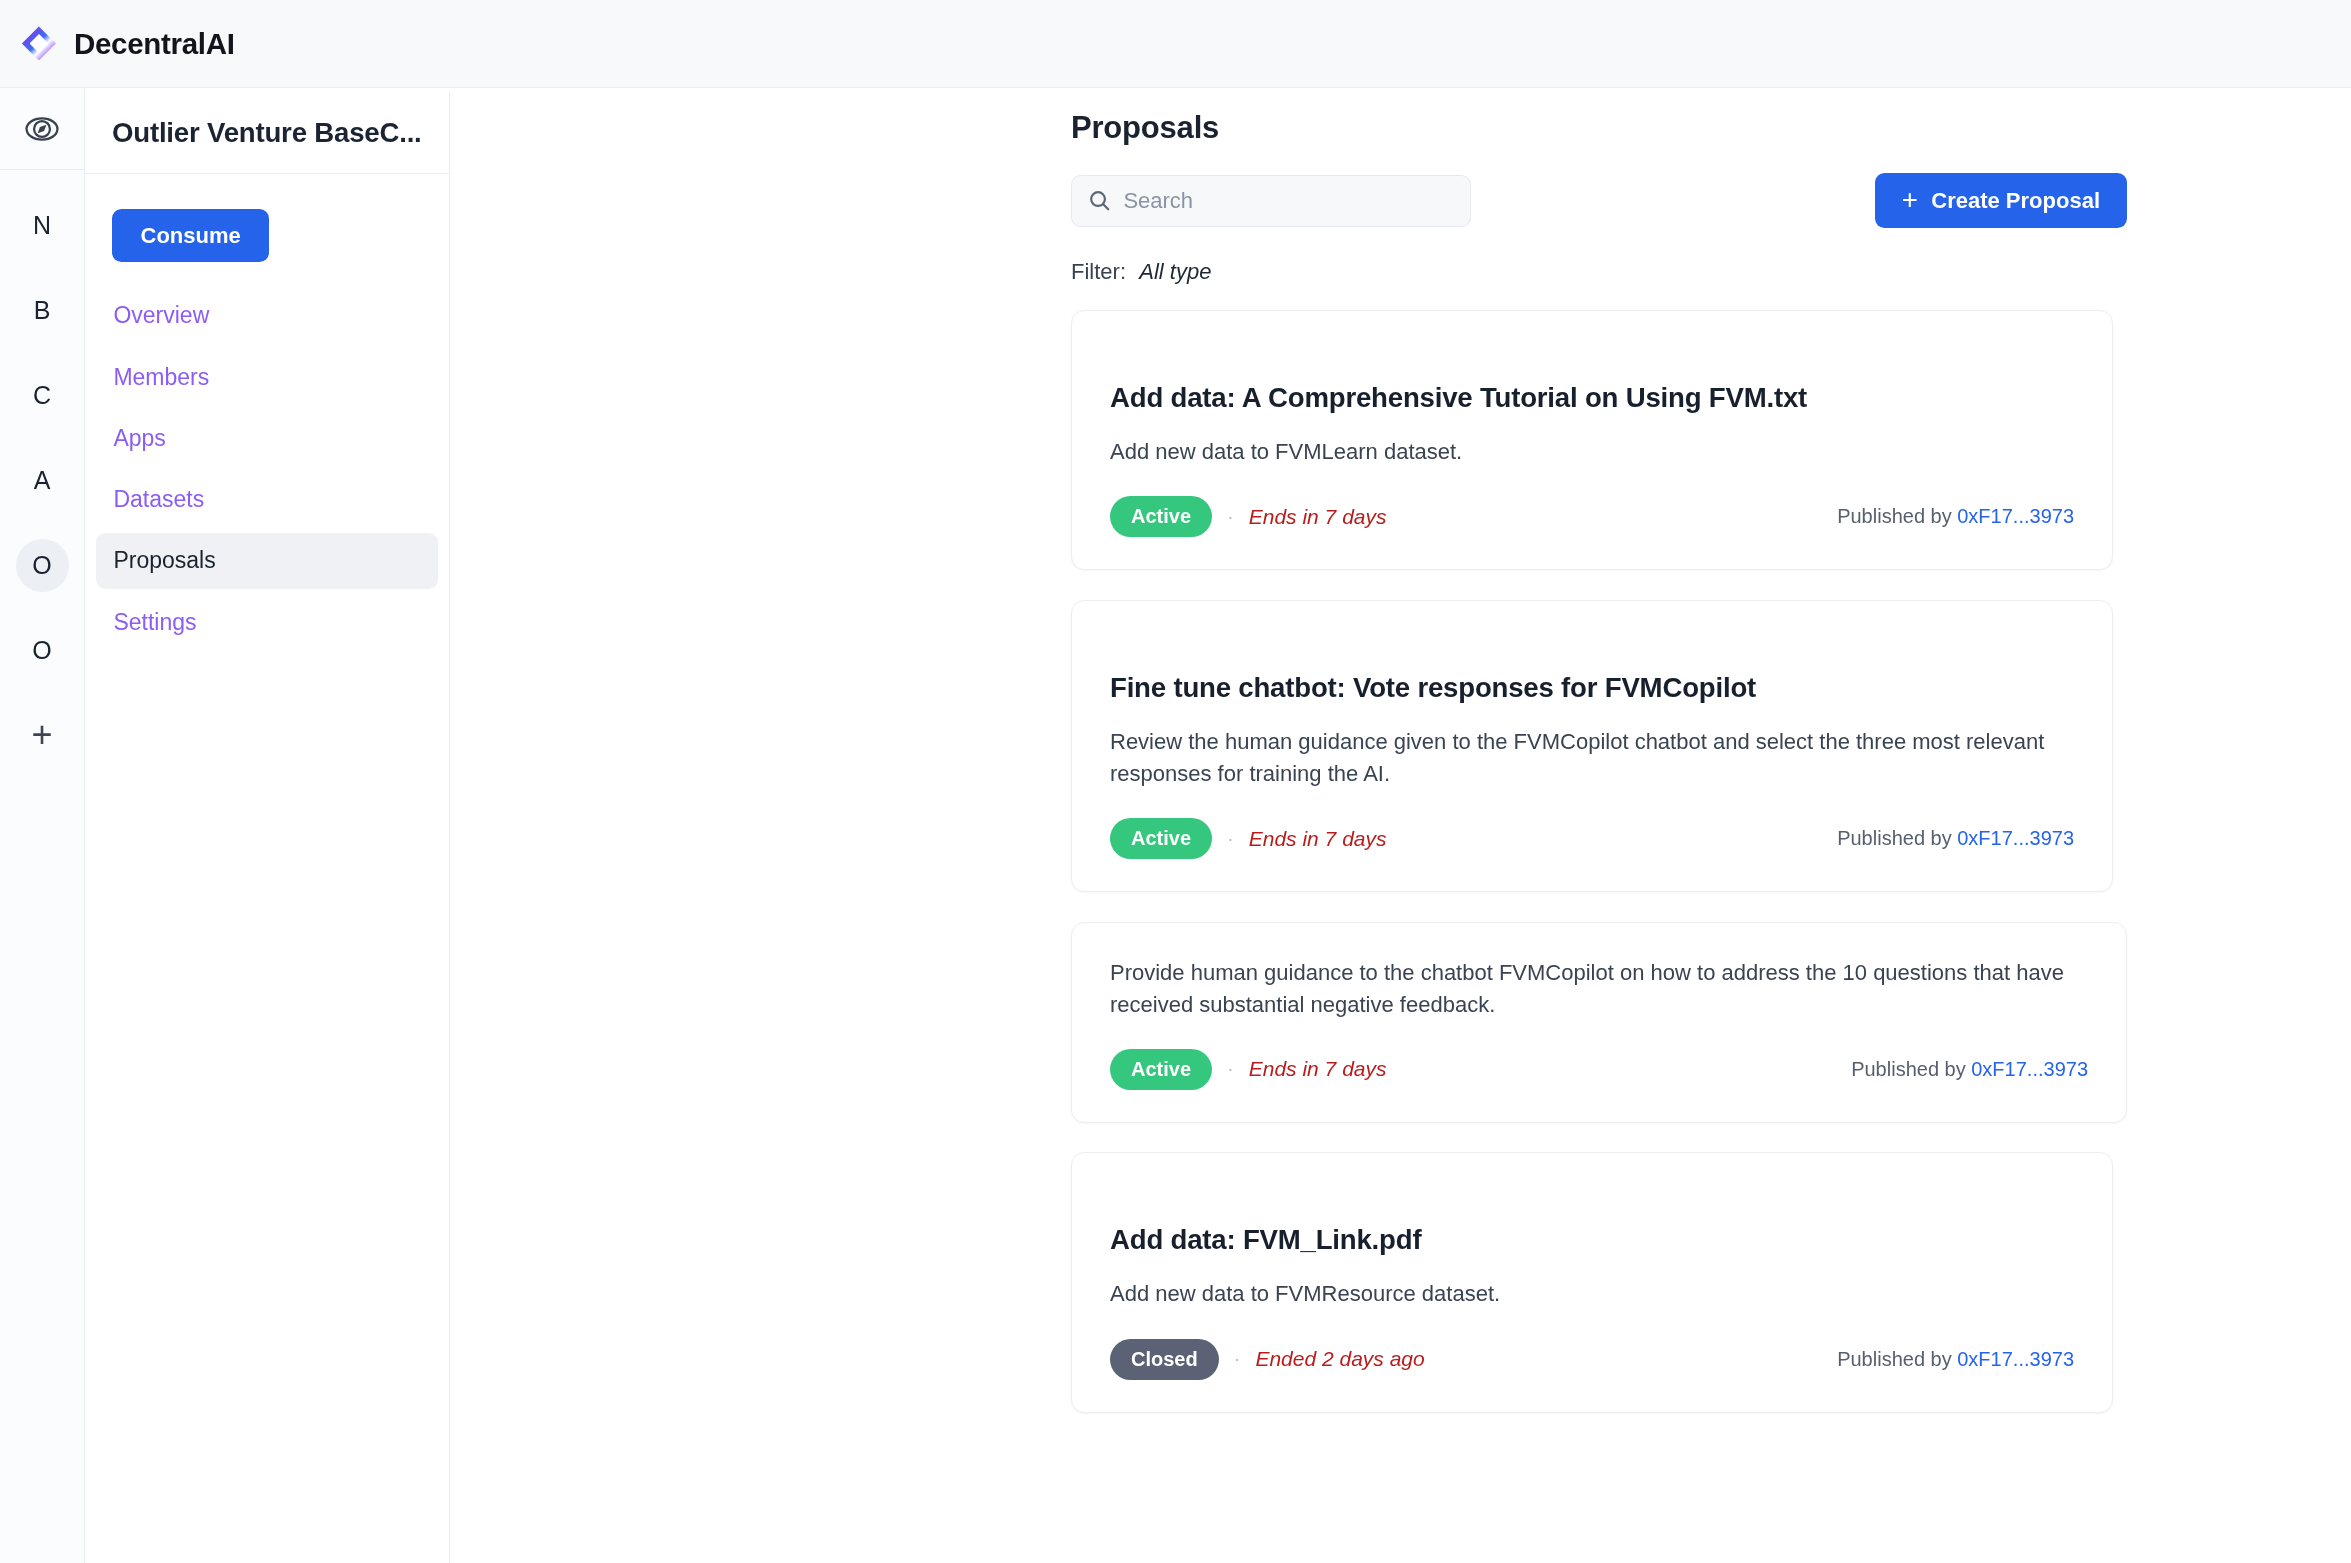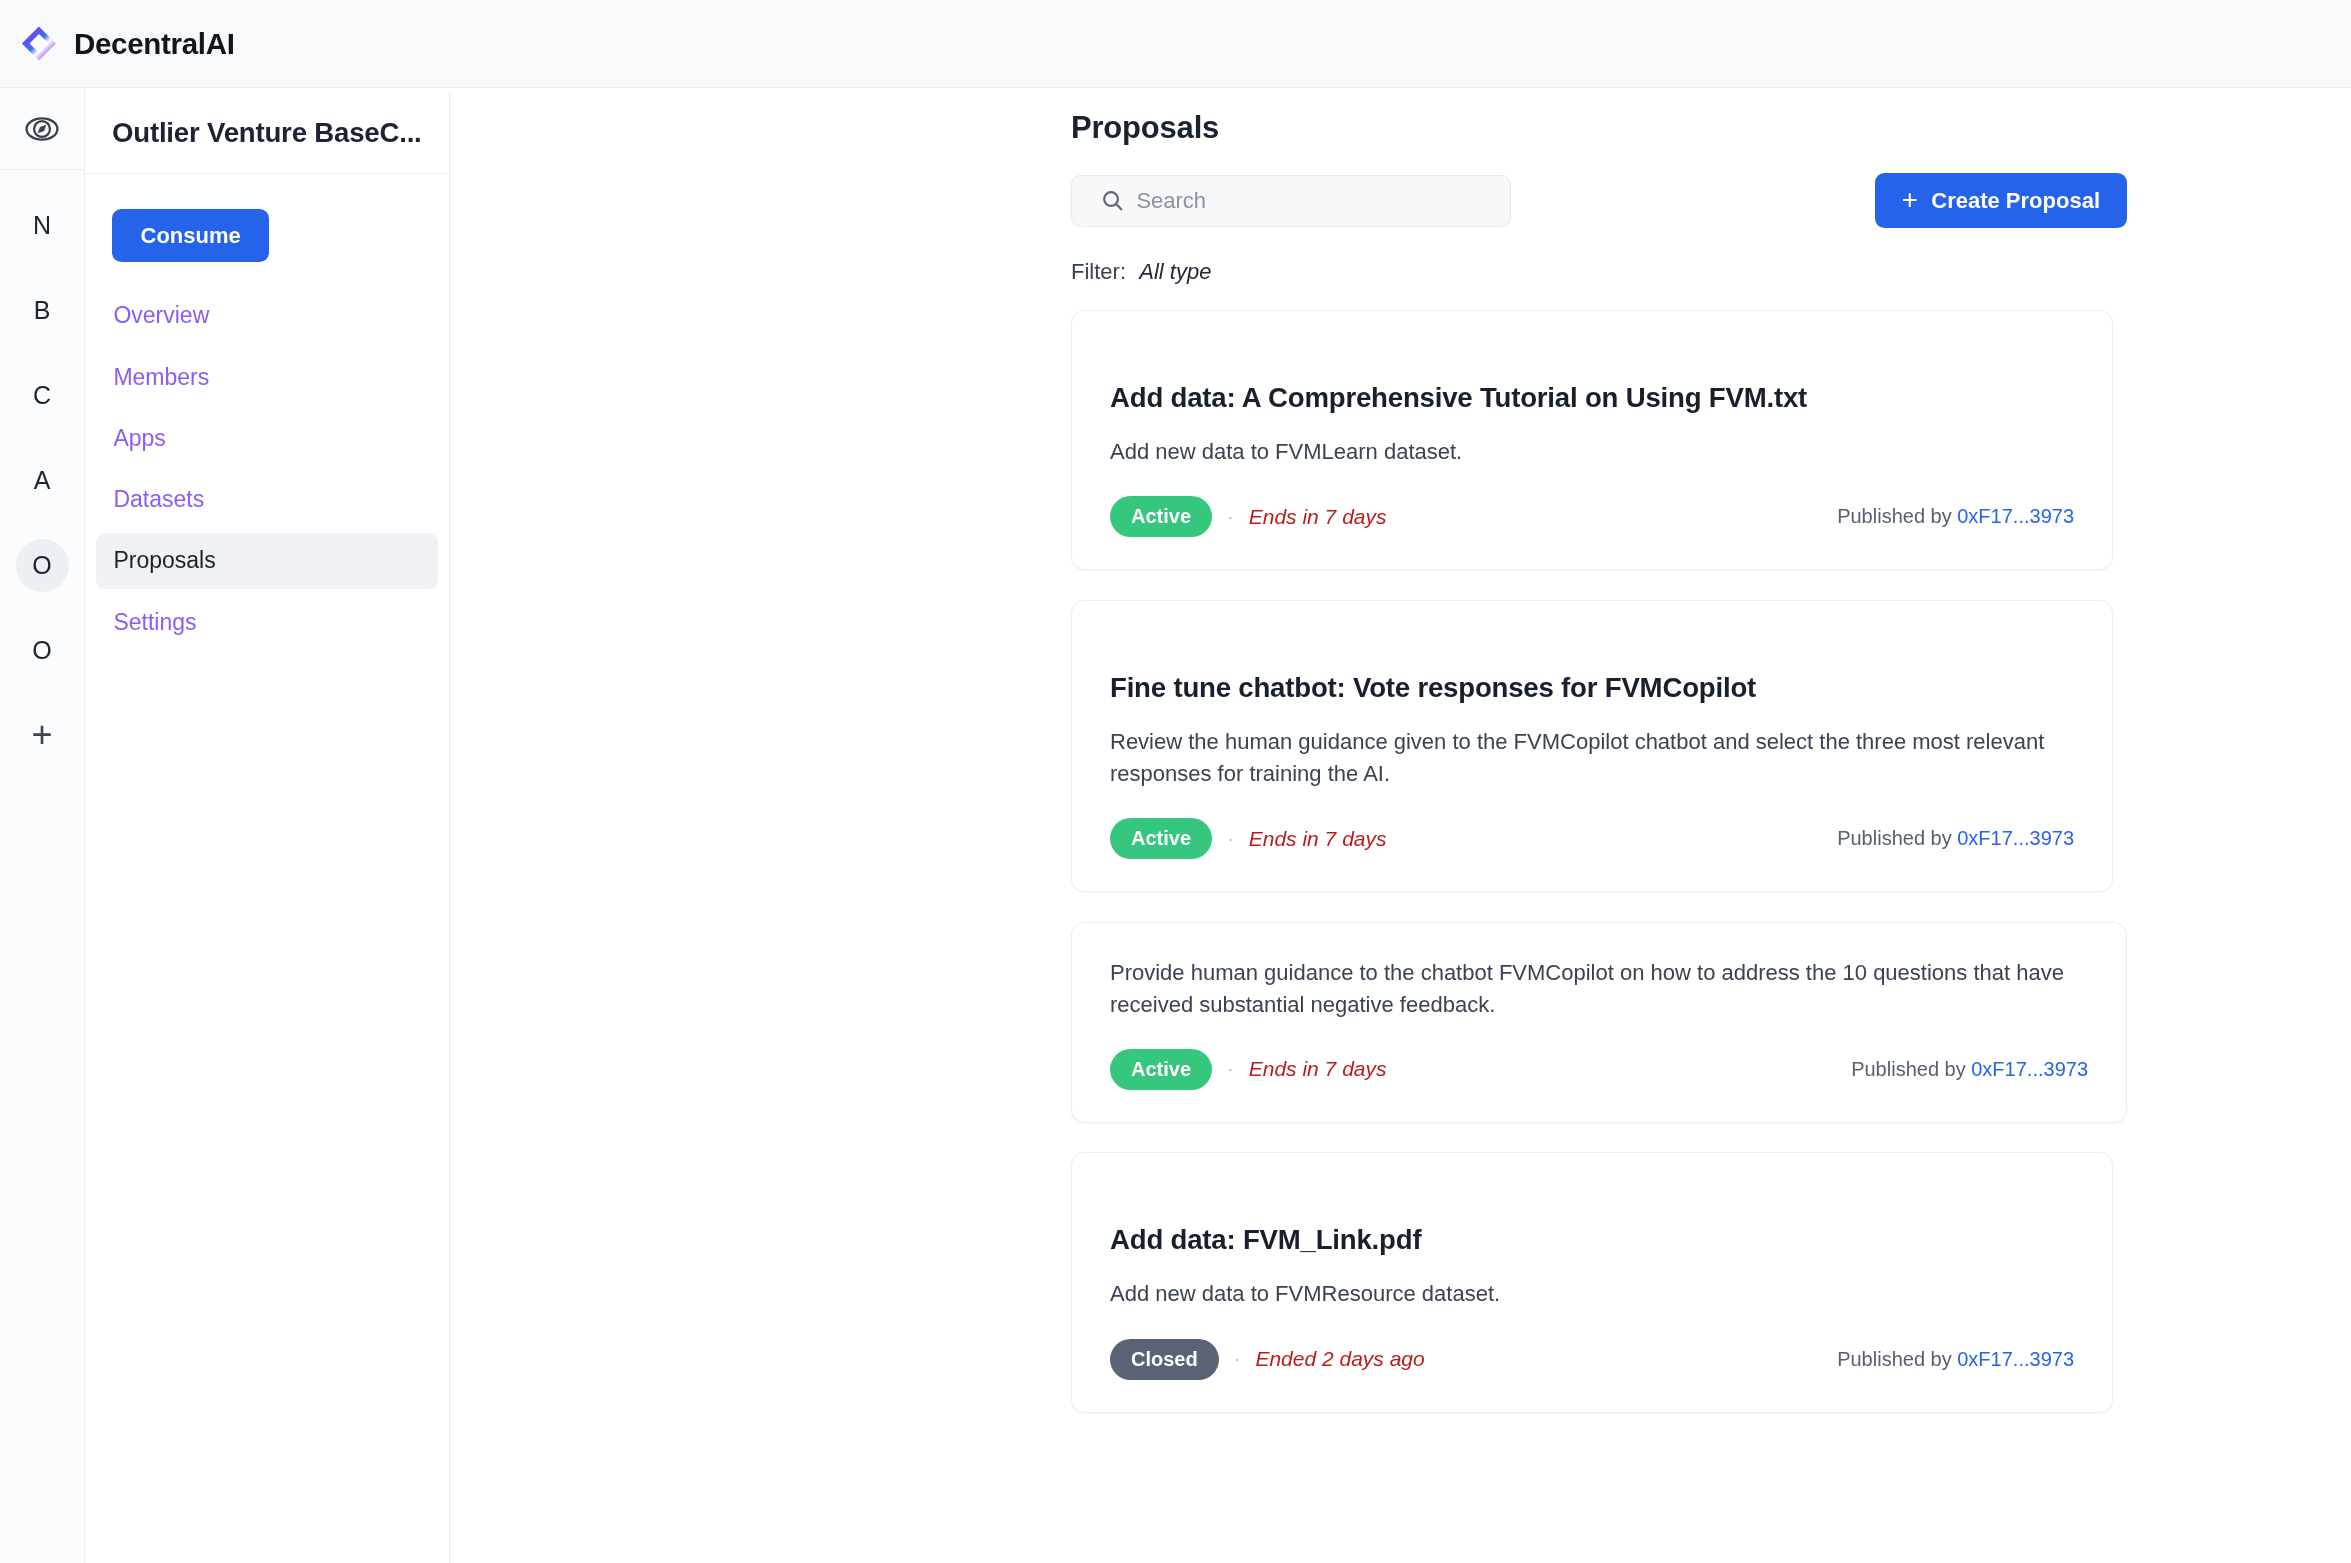--- a/index.html
+++ b/index.html
@@ -189,28 +189,28 @@
     margin-bottom: 27px;
   }
   #controls-row {
     display: flex;
     align-items: center;
     justify-content: space-between;
     margin-bottom: 31px;
   }
   #search-box {
     position: relative;
-    width: 440px;
+    width: 400px;
     height: 52px;
     background: #f7f8fa;
     border: 1px solid #e6e9ee;
     border-radius: 9.5px;
     display: flex;
     align-items: center;
-    padding: 0 28px;
+    padding: 0 15px;
   }
   .search-glyph {
     width: 25px; height: 25px;
     flex: none;
     margin-right: 11.4px;
   }
   #search-input {
     flex: 1;
     border: none;
     outline: none;

